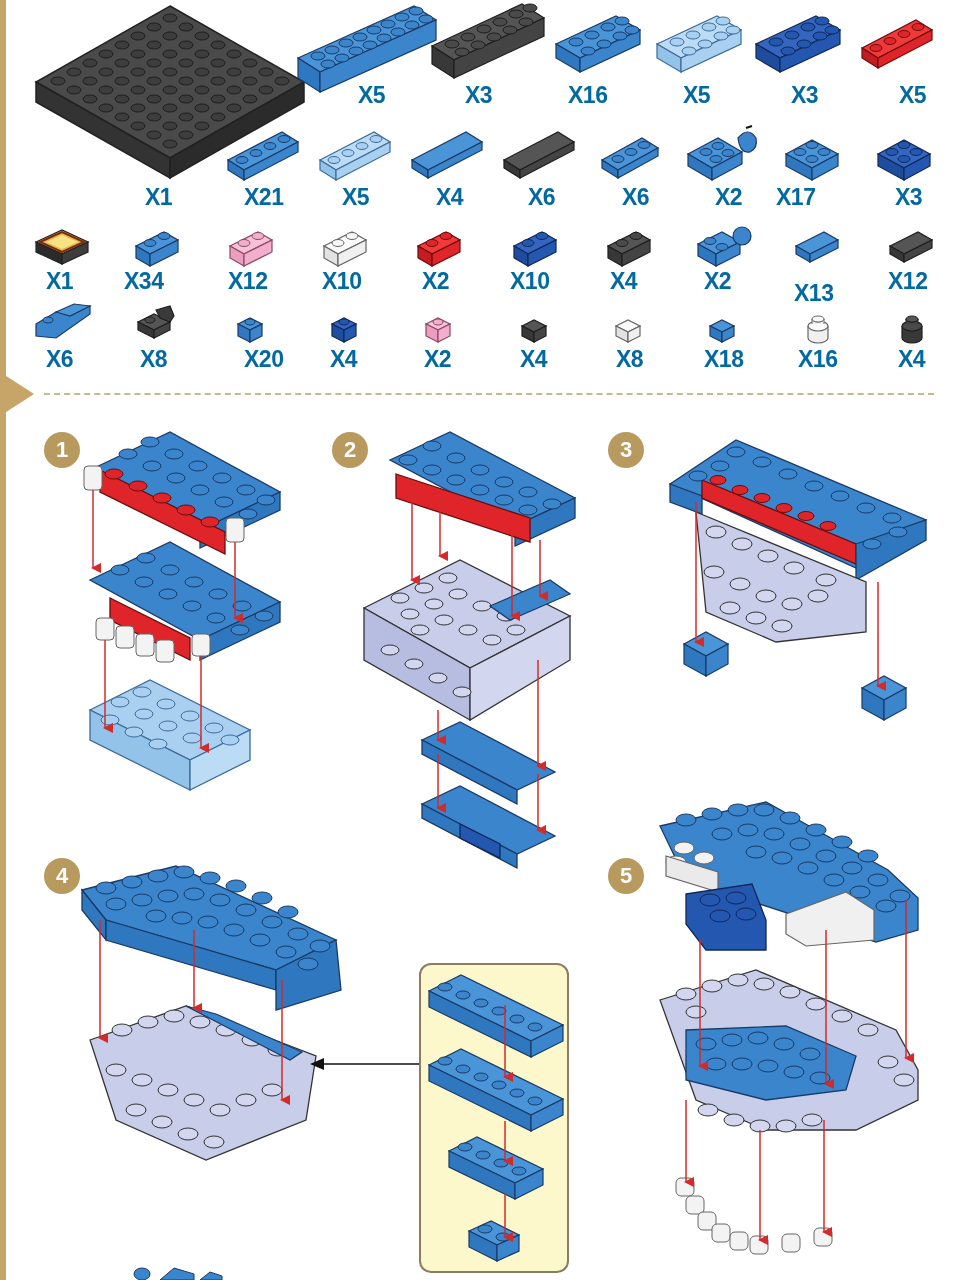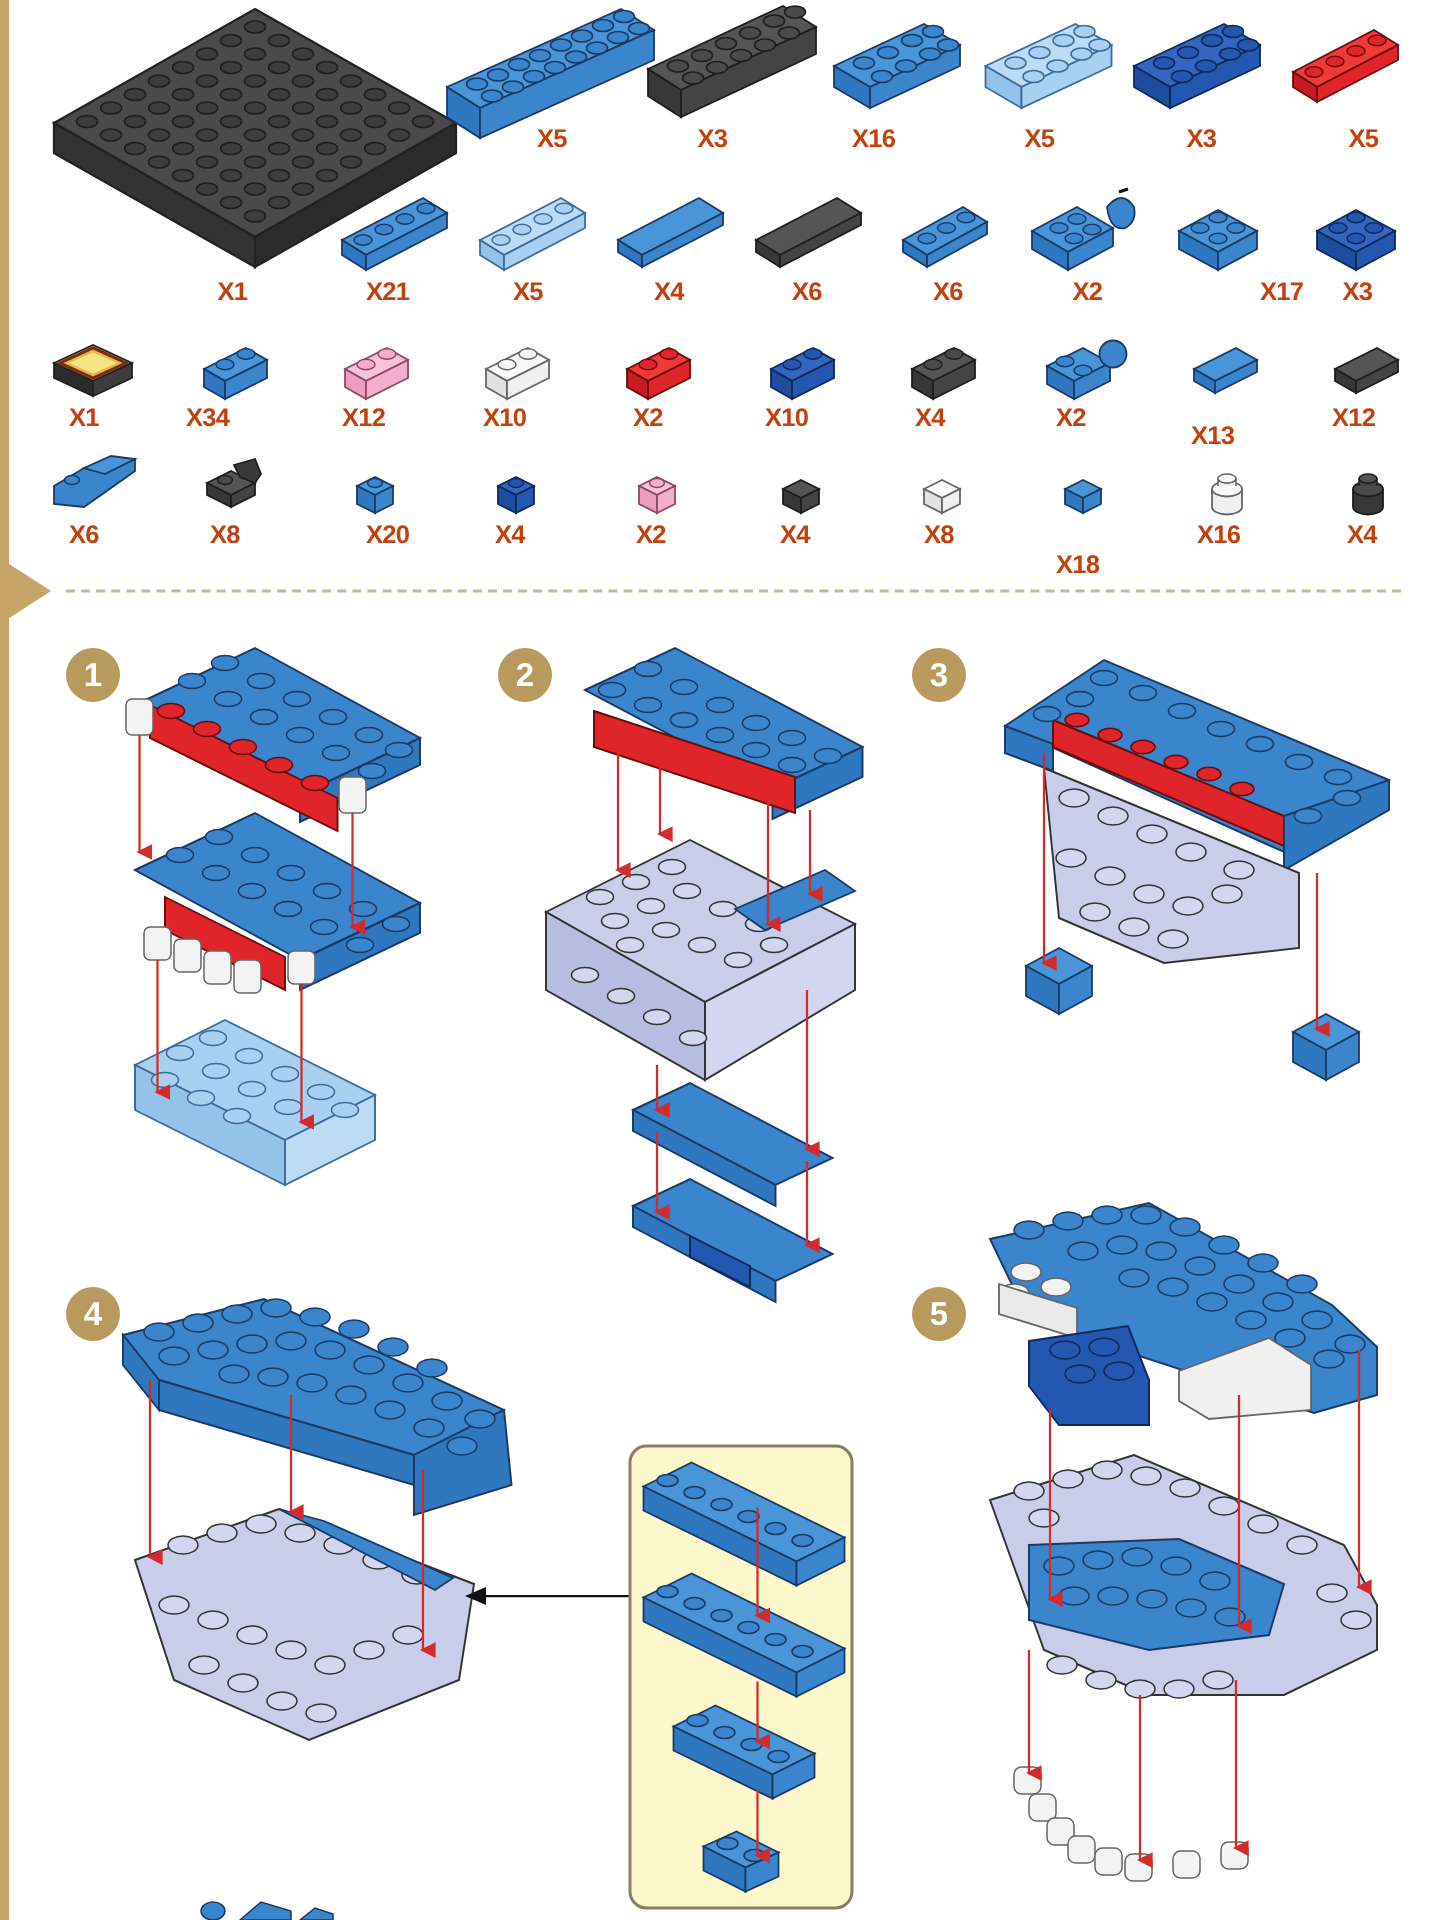--- a/index.html
+++ b/index.html
@@ -3,21 +3,21 @@
 <meta charset="utf-8">
 <style>
   * { box-sizing: border-box; margin: 0; padding: 0; }
   html, body { width: 960px; height: 1280px; background: #ffffff; overflow: hidden; }
   body { position: relative; font-family: "Liberation Sans", sans-serif; color: #111; }
 
   .left-rule { position: absolute; left: 0; top: 0; width: 6px; height: 1280px; background: #c7a467; }
   .left-arrow { position: absolute; left: 0; top: 372px; width: 0; height: 0;
     border-top: 22px solid transparent; border-bottom: 22px solid transparent; border-left: 34px solid #c7a467; }
   .dash-divider { position: absolute; left: 44px; top: 393px; width: 890px; height: 0; border-top: 2px dashed #c9b88f; }
-  .qty-abs { position: absolute; font-weight: 700; font-size: 17px; color: #c2410c; letter-spacing: -0.5px; line-height: 1; }
+  .qty-abs { position: absolute; font-weight: 700; font-size: 23px; color: #0369a1; letter-spacing: -0.5px; line-height: 1; }
 
   
   .step-badge { position: absolute; width: 36px; height: 36px; border-radius: 50%; background: #b89a5e;
     color: #fff; font-weight: 700; font-size: 22px; display: flex; align-items: center; justify-content: center; }
   .step-art { position: absolute; }
   .sub-panel { position: absolute; left: 419px; top: 963px; width: 150px; height: 310px;
     background: #fdf8cc; border: 2px solid #8a7d62; border-radius: 12px; }
 </style>
 </head>
 <body>
@@ -235,21 +235,21 @@
     <polygon points="2,22 28,8 54,22 28,36" fill="#4a95d8" stroke="#1a3a66" stroke-width="1.2"></polygon>
     <polygon points="2,22 28,36 28,48 2,34" fill="#2f78c0" stroke="#1a3a66" stroke-width="1.2"></polygon>
     <polygon points="28,36 54,22 54,34 28,48" fill="#3a85cc" stroke="#1a3a66" stroke-width="1.2"></polygon>
     <g fill="#3a85cc" stroke="#1a3a66" stroke-width="1">
         <ellipse cx="28" cy="13" rx="6" ry="3.5"></ellipse>
         <ellipse cx="16" cy="20" rx="6" ry="3.5"></ellipse>
         <ellipse cx="40" cy="20" rx="6" ry="3.5"></ellipse>
         <ellipse cx="28" cy="27" rx="6" ry="3.5"></ellipse>
       </g>
   </svg>
-  <div class="qty-abs" style="left:840px;top:186px">X17</div>
+  <div class="qty-abs" style="left:776px;top:186px">X17</div>
 
   <svg class="step-art" style="left:876px;top:132px" width="58" height="50" viewBox="0 0 58 50">
     <polygon points="2,22 28,8 54,22 28,36" fill="#3466c0" stroke="#10285a" stroke-width="1.2"></polygon>
     <polygon points="2,22 28,36 28,48 2,34" fill="#1f4d9e" stroke="#10285a" stroke-width="1.2"></polygon>
     <polygon points="28,36 54,22 54,34 28,48" fill="#2457b0" stroke="#10285a" stroke-width="1.2"></polygon>
     <g fill="#2457b0" stroke="#10285a" stroke-width="1">
         <ellipse cx="28" cy="13" rx="6" ry="3.5"></ellipse>
         <ellipse cx="16" cy="20" rx="6" ry="3.5"></ellipse>
         <ellipse cx="40" cy="20" rx="6" ry="3.5"></ellipse>
         <ellipse cx="28" cy="27" rx="6" ry="3.5"></ellipse>
@@ -410,21 +410,21 @@
     <polygon points="2,10 14,16 14,26 2,20" fill="#e2e2e2" stroke="#666" stroke-width="1.2"></polygon>
     <polygon points="14,16 26,10 26,20 14,26" fill="#f0f0f0" stroke="#666" stroke-width="1.2"></polygon>
   </svg>
   <div class="qty-abs" style="left:616px;top:348px">X8</div>
 
   <svg class="step-art" style="left:708px;top:316px" width="28" height="28" viewBox="0 0 28 28">
     <polygon points="2,10 14,4 26,10 14,16" fill="#4a95d8" stroke="#1a3a66" stroke-width="1.2"></polygon>
     <polygon points="2,10 14,16 14,26 2,20" fill="#2f78c0" stroke="#1a3a66" stroke-width="1.2"></polygon>
     <polygon points="14,16 26,10 26,20 14,26" fill="#3a85cc" stroke="#1a3a66" stroke-width="1.2"></polygon>
   </svg>
-  <div class="qty-abs" style="left:704px;top:368px">X18</div>
+  <div class="qty-abs" style="left:704px;top:348px">X18</div>
 
   <svg class="step-art" style="left:806px;top:314px" width="24" height="32" viewBox="0 0 24 32">
     <path d="M2,12 v12 a10,5 0 0 0 20,0 v-12" fill="#f0f0f0" stroke="#666" stroke-width="1.2"></path>
     <ellipse cx="12" cy="12" rx="10" ry="5" fill="#fafafa" stroke="#666" stroke-width="1.2"></ellipse>
     <path d="M6,10 v-5 a6,3 0 0 0 12,0 v5" fill="#f0f0f0" stroke="#666" stroke-width="1"></path>
     <ellipse cx="12" cy="5" rx="6" ry="3" fill="#fafafa" stroke="#666" stroke-width="1"></ellipse>
   </svg>
   <div class="qty-abs" style="left:798px;top:348px">X16</div>
 
   <svg class="step-art" style="left:900px;top:314px" width="24" height="32" viewBox="0 0 24 32">

